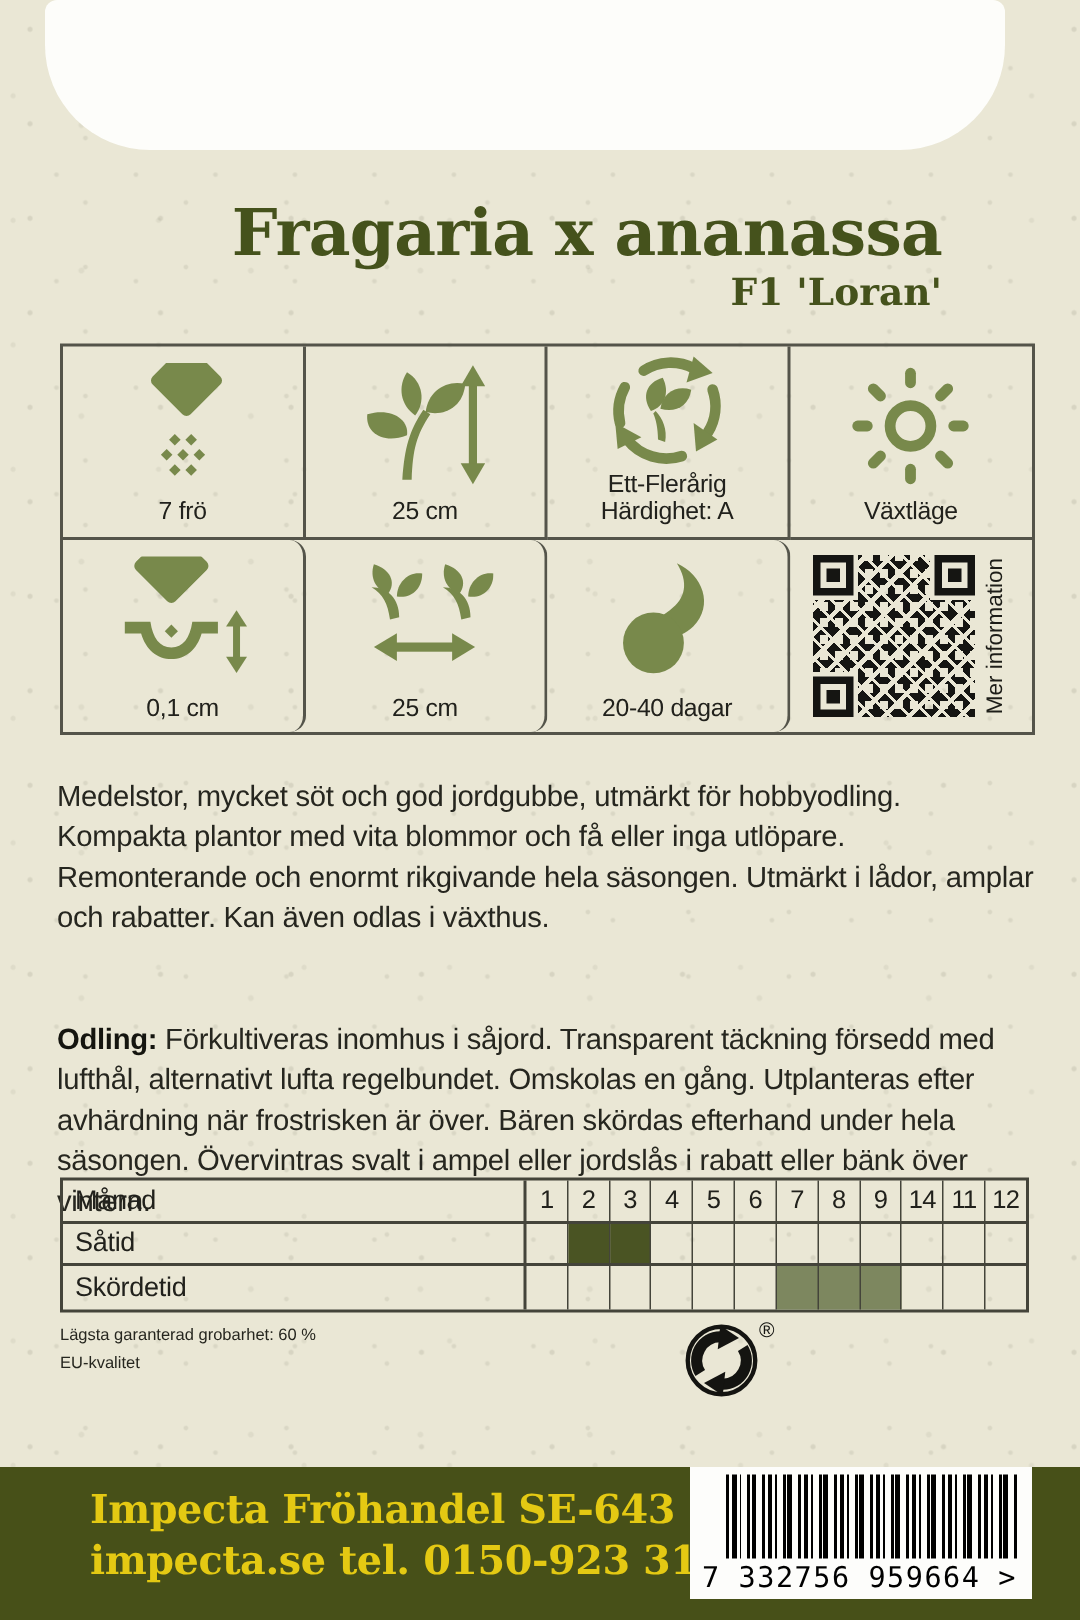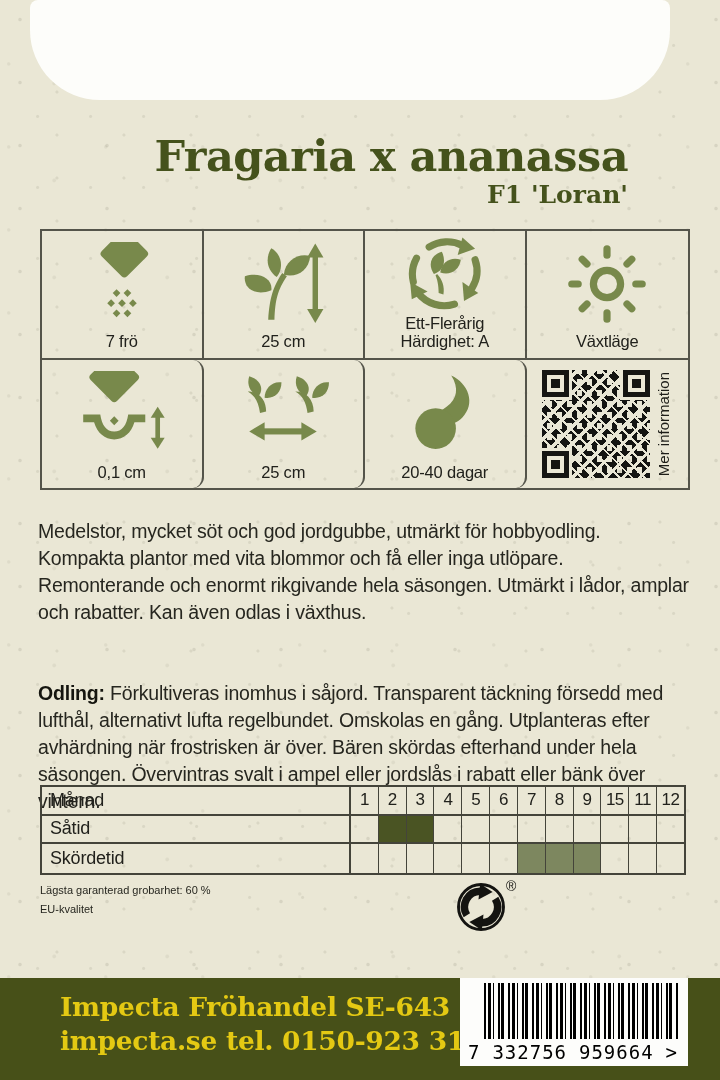--- a/index.html
+++ b/index.html
@@ -227,21 +227,21 @@
       <div class="cal-cells">
         <div class="mcell">1</div>
         <div class="mcell">2</div>
         <div class="mcell">3</div>
         <div class="mcell">4</div>
         <div class="mcell">5</div>
         <div class="mcell">6</div>
         <div class="mcell">7</div>
         <div class="mcell">8</div>
         <div class="mcell">9</div>
-        <div class="mcell">15</div>
+        <div class="mcell">14</div>
         <div class="mcell">11</div>
         <div class="mcell">12</div>
       </div>
     </div>
     <div class="cal-row">
       <div class="cal-label">Såtid</div>
       <div class="cal-cells">
         <div class="mcell"></div>
         <div class="mcell" style="background: rgb(74, 84, 35);"></div>
         <div class="mcell" style="background: rgb(74, 84, 35);"></div>

